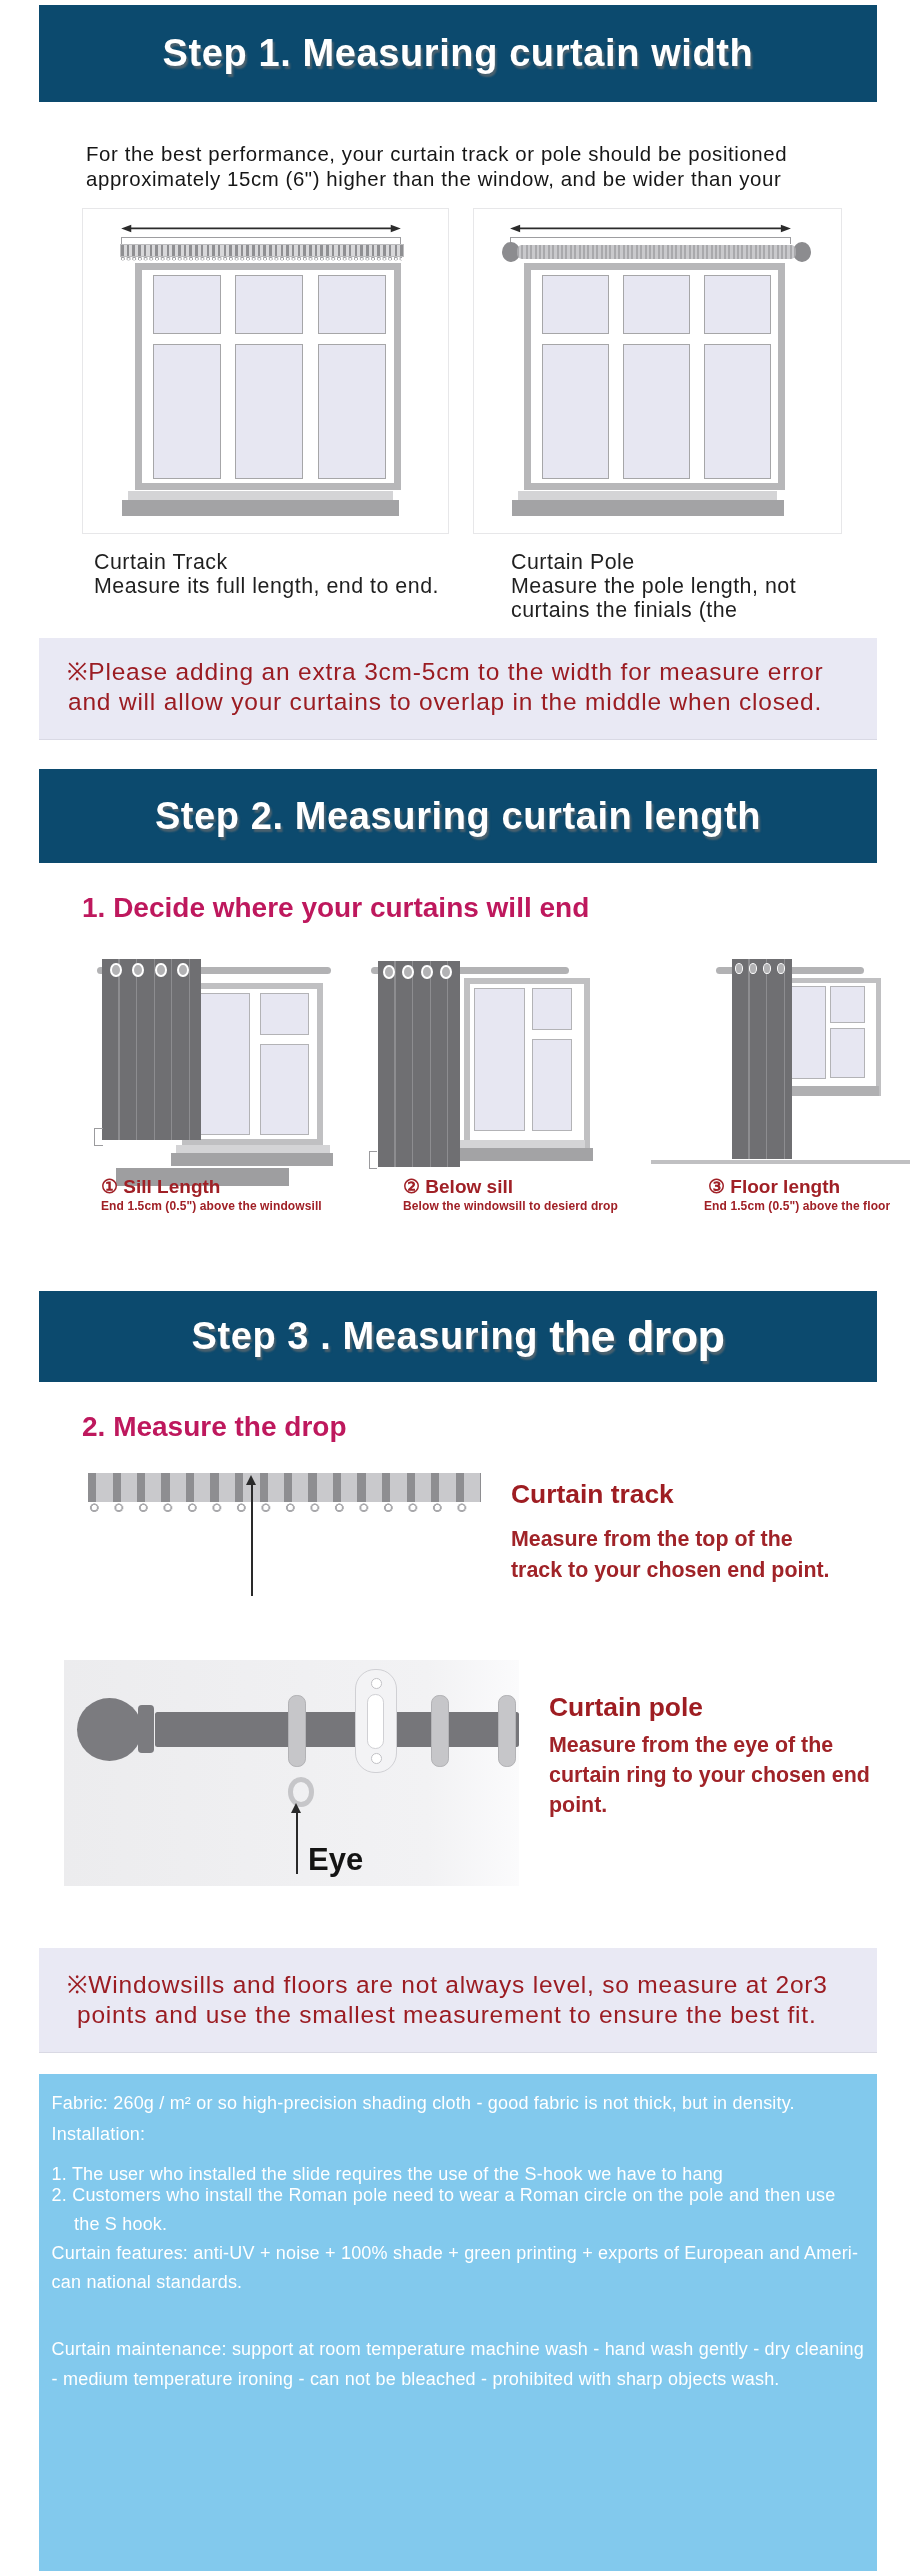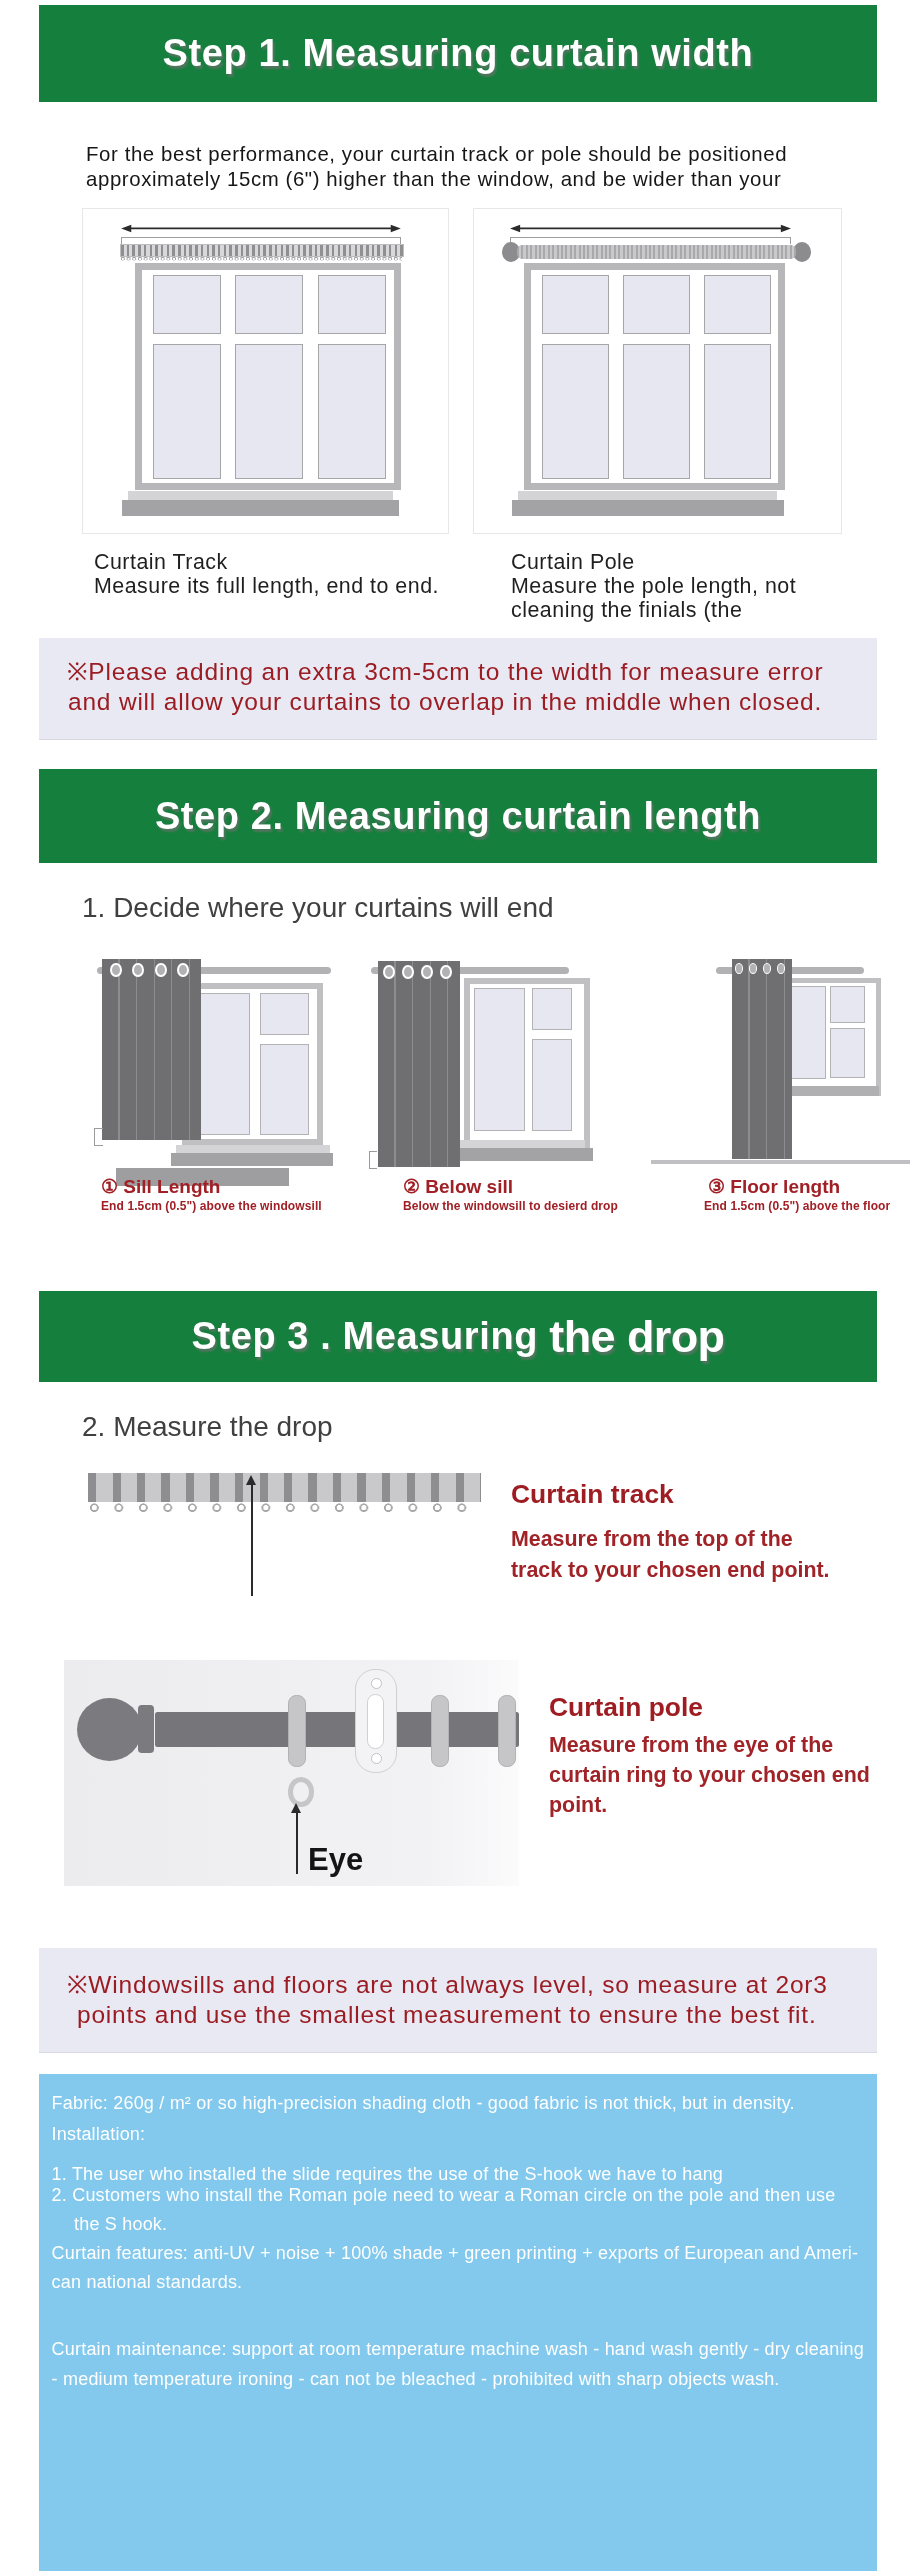--- a/index.html
+++ b/index.html
@@ -1,30 +1,30 @@
 <!DOCTYPE html>
 <html style="font-size:10px"><head>
 <meta charset="utf-8">
 <style>
   html,body{margin:0;padding:0;background:#fff;}
   .page{position:relative;width:910px;height:2576px;background:#ffffff;overflow:hidden;
         font-family:"Liberation Sans", sans-serif;}
 
   
-  .banner{position:absolute;left:39px;width:838px;height:94px;background:#15803d;
+  .banner{position:absolute;left:39px;width:838px;height:94px;background:#0c4a6e;
           display:flex;align-items:center;justify-content:center;}
   .banner .bt{color:#fff;font-weight:bold;font-size:38px;letter-spacing:0.6px;
               text-shadow:1.9px 2.5px 1.9px rgba(110,110,110,.65);white-space:nowrap;}
   .banner .bt-sub{font-size:45px;letter-spacing:-0.6px;margin-left:11.3px;}
 
   
   .intro{position:absolute;left:86px;top:142px;width:774px;font-size:20.4px;line-height:24.5px;
          letter-spacing:0.6px;color:#161616;}
   .figlabel{position:absolute;font-size:21.4px;letter-spacing:0.5px;color:#1f1f1f;line-height:24px;white-space:nowrap;}
-  .heading{position:absolute;font-size:28px;font-weight:normal;color:#404040;white-space:nowrap;}
+  .heading{position:absolute;font-size:28px;font-weight:bold;color:#be185d;white-space:nowrap;}
 
   
   .note{position:absolute;left:39px;width:838px;background:#e9e9f4;border-bottom:1.9px solid #d9d9e4;}
   .note .nl{position:absolute;color:#9b1c22;font-size:24.5px;letter-spacing:0.8px;white-space:nowrap;}
 
   
   .panel{position:absolute;top:208px;height:324px;background:#fff;border:0.6px solid #e7e7e9;}
   .dblarrow{position:absolute;height:8.8px;}
   .brkline{position:absolute;height:6.3px;border-top:1.3px solid #9d9da0;}
   .brkline::before,.brkline::after{content:"";position:absolute;top:0;width:1.3px;height:5.7px;background:#9d9da0;}
@@ -146,21 +146,21 @@
       <div class="pane" style="left:173px;top:74px;width:65px;height:133px;"></div>
     </div>
     <div class="sill-in" style="left:44px;top:282px;width:259px;height:8.8px;"></div>
     <div class="sill" style="left:38px;top:291px;width:272px;height:16.4px;"></div>
   </div>
 
   <div class="figlabel" style="left:94px;top:550px;">Curtain Track</div>
   <div class="figlabel" style="left:94px;top:574px;">Measure its full length, end to end.</div>
   <div class="figlabel" style="left:511px;top:550px;">Curtain Pole</div>
   <div class="figlabel" style="left:511px;top:574px;">Measure the pole length, not</div>
-  <div class="figlabel" style="left:511px;top:598px;">cleaning the finials (the</div>
+  <div class="figlabel" style="left:511px;top:598px;">curtains the finials (the</div>
 
   <div class="note" style="top:638px;height:101px;">
     <div class="nl" style="left:28px;top:16.4px;">※Please adding an extra 3cm-5cm to the width for measure error</div>
     <div class="nl" style="left:29px;top:50px;">and will allow your curtains to overlap in the middle when closed.</div>
   </div>
 
   <div class="banner" style="top:769px;height:94px;">
     <span class="bt">Step 2. Measuring curtain length</span>
   </div>
 

